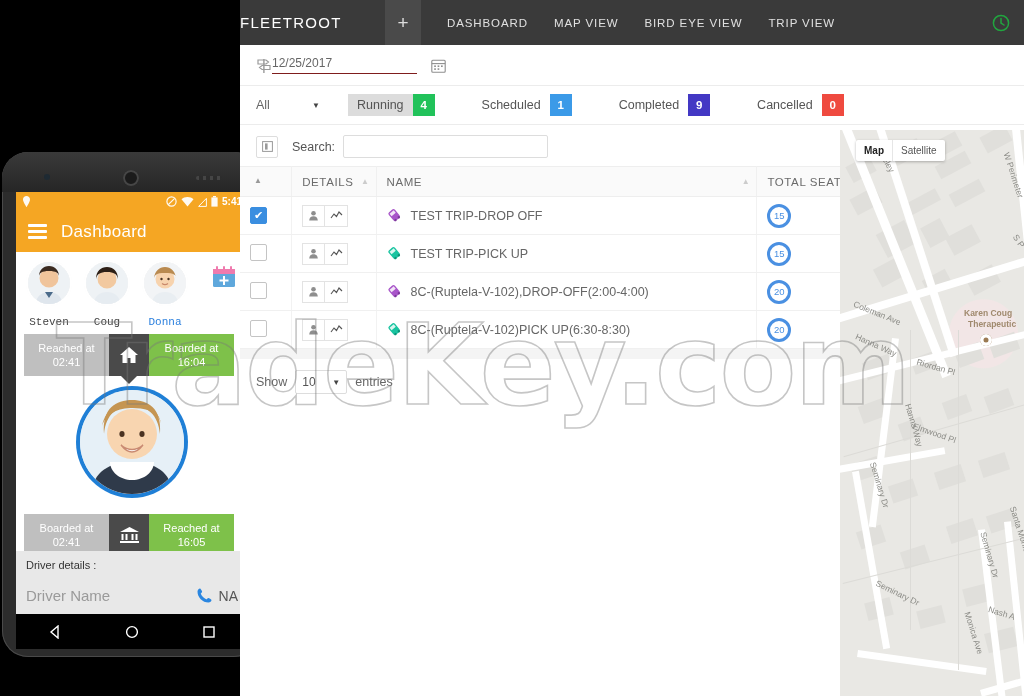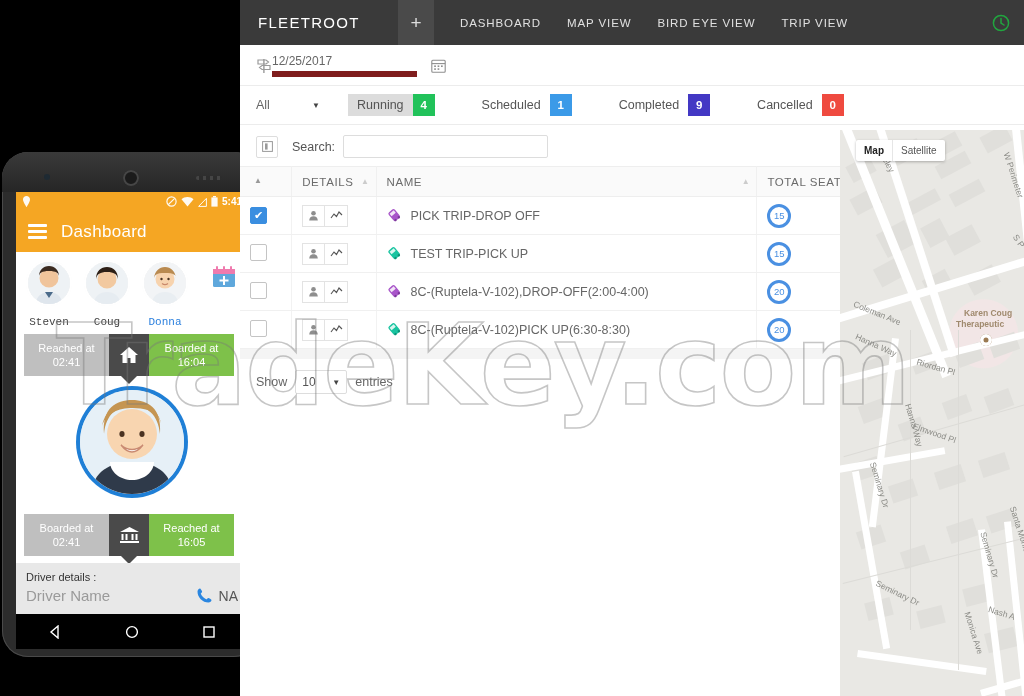--- a/index.html
+++ b/index.html
@@ -119,33 +119,33 @@
   .big-photo {
     width: 104px; height: 104px; border-radius: 50%;
     box-shadow: 0 0 0 4px #1f7fd6; overflow:hidden; position: relative;
     background:#d6e6f2;
   }
   .driver-panel {
     position: absolute; left:0; bottom: 0; width: 100%;
     background: #e8e8e8; padding: 8px 10px 10px 10px;
   }
   .driver-label { font-size: 11px; color:#333; }
-  .driver-row { display:flex; align-items:center; margin-top:4px; }
+  .driver-row { display:flex; align-items:center; margin-top:16px; }
   .driver-name { font-size: 15px; color:#9a9a9a; flex:1; }
   .driver-na { font-size: 14px; color:#555; margin-left: 6px; }
 
   
   #app { position: absolute; left: 240px; top: 0; width: 784px; height: 696px; background:#fff; }
 
   .topbar {
     height: 45px; background: #3a3a3a; display: flex; align-items: center;
     color: #e8e8e8;
   }
   .brand {
-    width: 158px; padding-left: 18px; font-size: 15px; letter-spacing: 1.3px;
+    width: 145px; font-size: 15px; letter-spacing: 1.3px;
     color: #fff;
   }
   .plus-tab {
     width: 36px; height: 45px; background: #4a4a4a;
     display:flex; align-items:center; justify-content:center;
     font-size: 19px; color:#ddd;
   }
   .topnav { display: flex; align-items: center; gap: 26px; padding-left: 26px; flex:1; }
   .topnav a {
     font-size: 11.5px; letter-spacing: .9px; color: #e0e0e0; text-decoration: none;
@@ -153,21 +153,21 @@
   .clock-icon { margin-right: 14px; }
 
   .page-head {
     height: 41px; display:flex; align-items:center; padding: 0 14px 0 16px;
     border-bottom: 1px solid #ececec; background:#fff;
   }
   .page-head-title {
     font-size: 13.5px; color: #555; letter-spacing: 1.1px; margin-left: 10px; flex:1;
   }
   .date-field {
-    border-bottom: 6px solid #7f1d1d; width: 145px; text-align: left;
+    border-bottom: 1px solid #7f1d1d; width: 145px; text-align: left;
     font-size: 12px; color: #666; padding-bottom: 3px;
   }
   .cal-btn { margin-left: 14px; }
 
   .filter-row {
     height: 39px; display:flex; align-items:center; padding: 0 16px;
     border-bottom: 1px solid #ececec; gap: 0;
   }
   .all-select {
     width: 70px; font-size: 12.5px; color:#666; display:flex;
@@ -614,21 +614,21 @@
           <td>
             <div class="name-cell">
               <svg width="15" height="15" viewBox="0 0 15 15">
                   <g transform="rotate(-40 7.5 7.5)">
                     <rect x="3.5" y="1.5" width="8" height="11" rx="2" fill="#a855c9"></rect>
                     <rect x="4.8" y="3" width="5.4" height="3.2" fill="#fff" opacity=".85"></rect>
                     <circle cx="5.3" cy="11.6" r="1.2" fill="#7c3a99"></circle>
                     <circle cx="9.7" cy="11.6" r="1.2" fill="#7c3a99"></circle>
                   </g>
                 </svg>
-              <span>PICK TRIP-DROP OFF</span>
+              <span>TEST TRIP-DROP OFF</span>
             </div>
           </td>
           <td>
             <div class="seats-badge">15</div>
           </td>
           <td>Teltonika-N-101</td>
         </tr>
 
         <tr>
           <td>
@@ -820,21 +820,21 @@
     <div class="road-thin" style="left:70px;top:200px; width:1.4px;height:300px;"></div>
     <div class="road-thin" style="left:118px;top:200px;width:1.4px;height:340px;"></div>
 
     <div class="poi-dot" style="left:140px; top:204px"></div>
 
     <div class="map-lbl" style="left:28px;  top:22px;  transform:rotate(62deg)">Berkeley</div>
     <div class="map-lbl" style="left:150px; top:40px;  transform:rotate(72deg)">W Perimeter</div>
     <div class="map-lbl" style="left:172px; top:106px; transform:rotate(55deg)">S P</div>
     <div class="map-lbl" style="left:12px;  top:178px; transform:rotate(22deg)">Coleman Ave</div>
     <div class="map-lbl poi" style="left:124px; top:178px">Karen Coug</div>
-    <div class="map-lbl poi" style="left:116px; top:189px">Therapeutic</div>
+    <div class="map-lbl poi" style="left:128px; top:189px">Therapeutic</div>
     <div class="map-lbl" style="left:14px;  top:210px; transform:rotate(24deg)">Hanna Way</div>
     <div class="map-lbl" style="left:76px;  top:232px; transform:rotate(16deg)">Riordan Pl</div>
     <div class="map-lbl" style="left:52px;  top:290px; transform:rotate(74deg)">Hanna Way</div>
     <div class="map-lbl" style="left:72px;  top:298px; transform:rotate(19deg)">Elmwood Pl</div>
     <div class="map-lbl" style="left:16px;  top:350px; transform:rotate(73deg)">Seminary Dr</div>
     <div class="map-lbl" style="left:34px;  top:458px; transform:rotate(26deg)">Seminary Dr</div>
     <div class="map-lbl" style="left:126px; top:420px; transform:rotate(74deg)">Seminary Dr</div>
     <div class="map-lbl" style="left:152px; top:400px; transform:rotate(72deg)">Santa Monica A</div>
     <div class="map-lbl" style="left:148px; top:478px; transform:rotate(17deg)">Nash A</div>
     <div class="map-lbl" style="left:112px; top:498px; transform:rotate(72deg)">Monica Ave</div>

